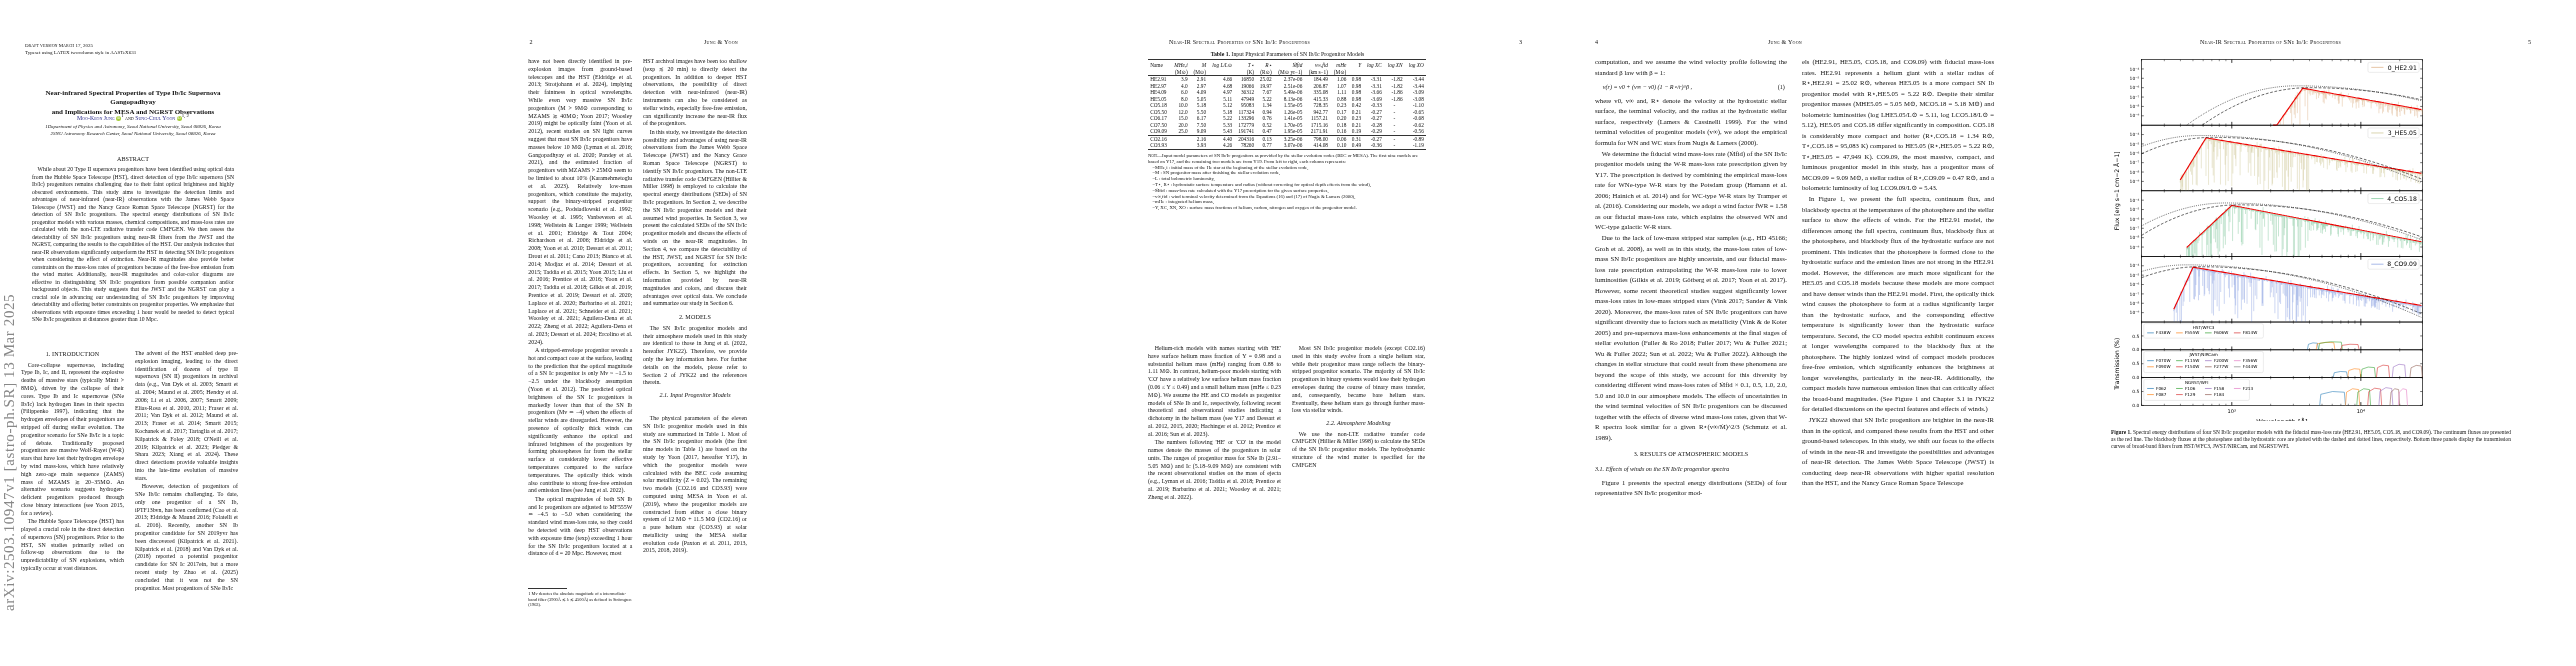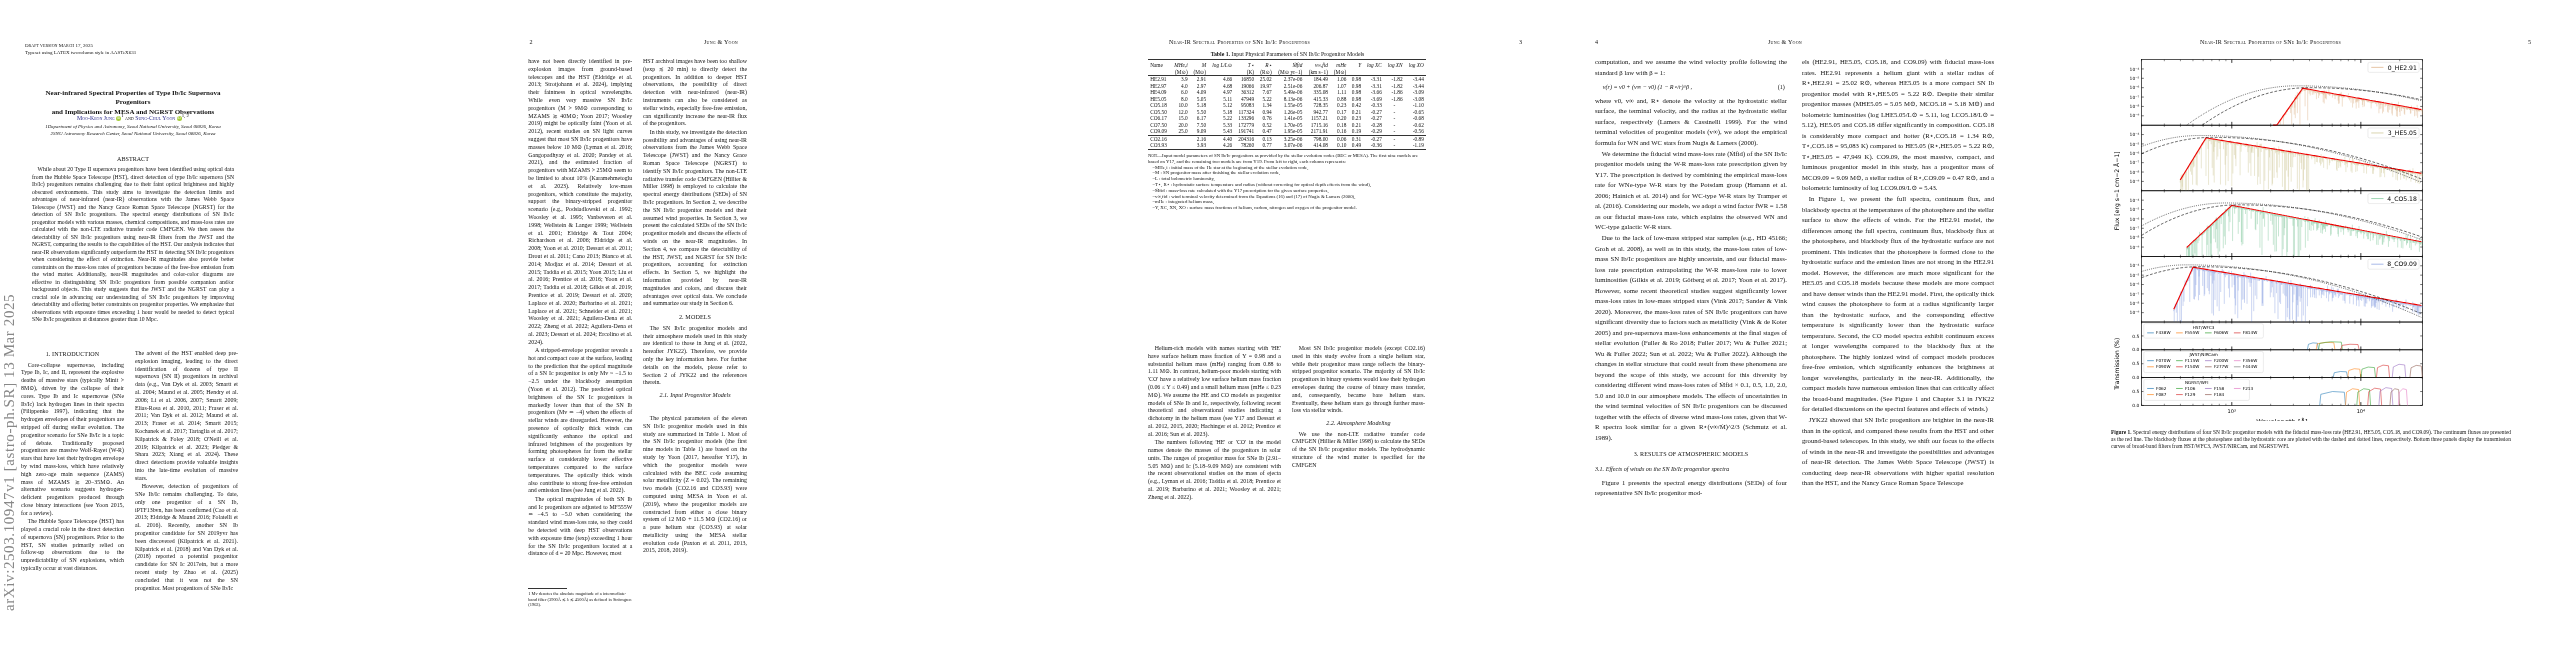--- a/index.html
+++ b/index.html
@@ -49,21 +49,21 @@
 </head>
 <body>
 
 <div class="page p1">
   <div class="arxiv">arXiv:2503.10947v1  [astro-ph.SR]  13 Mar 2025</div>
   <div class="draft">
     <div class="sc">Draft version March 17, 2025</div>
     <div>Typeset using LATEX twocolumn style in AASTeX631</div>
   </div>
   <div class="title">
-    <div>Near-infrared Spectral Properties of Type Ib/Ic Supernova Progenitors</div>
+    <div>Near-infrared Spectral Properties of Type Ib/Ic Supernova Gangopadhyay</div>
     <div>and Implications for MESA and NGRST Observations</div>
   </div>
   <div class="authors">
     <span class="a">Moo-Keon Jung</span>
     <span class="orcid">iD</span><sup>1</sup>
     <span>and</span>
     <span class="a">Sung-Chul Yoon</span>
     <span class="orcid">iD</span><sup>1, 2</sup>
   </div>
   <div class="affil">

